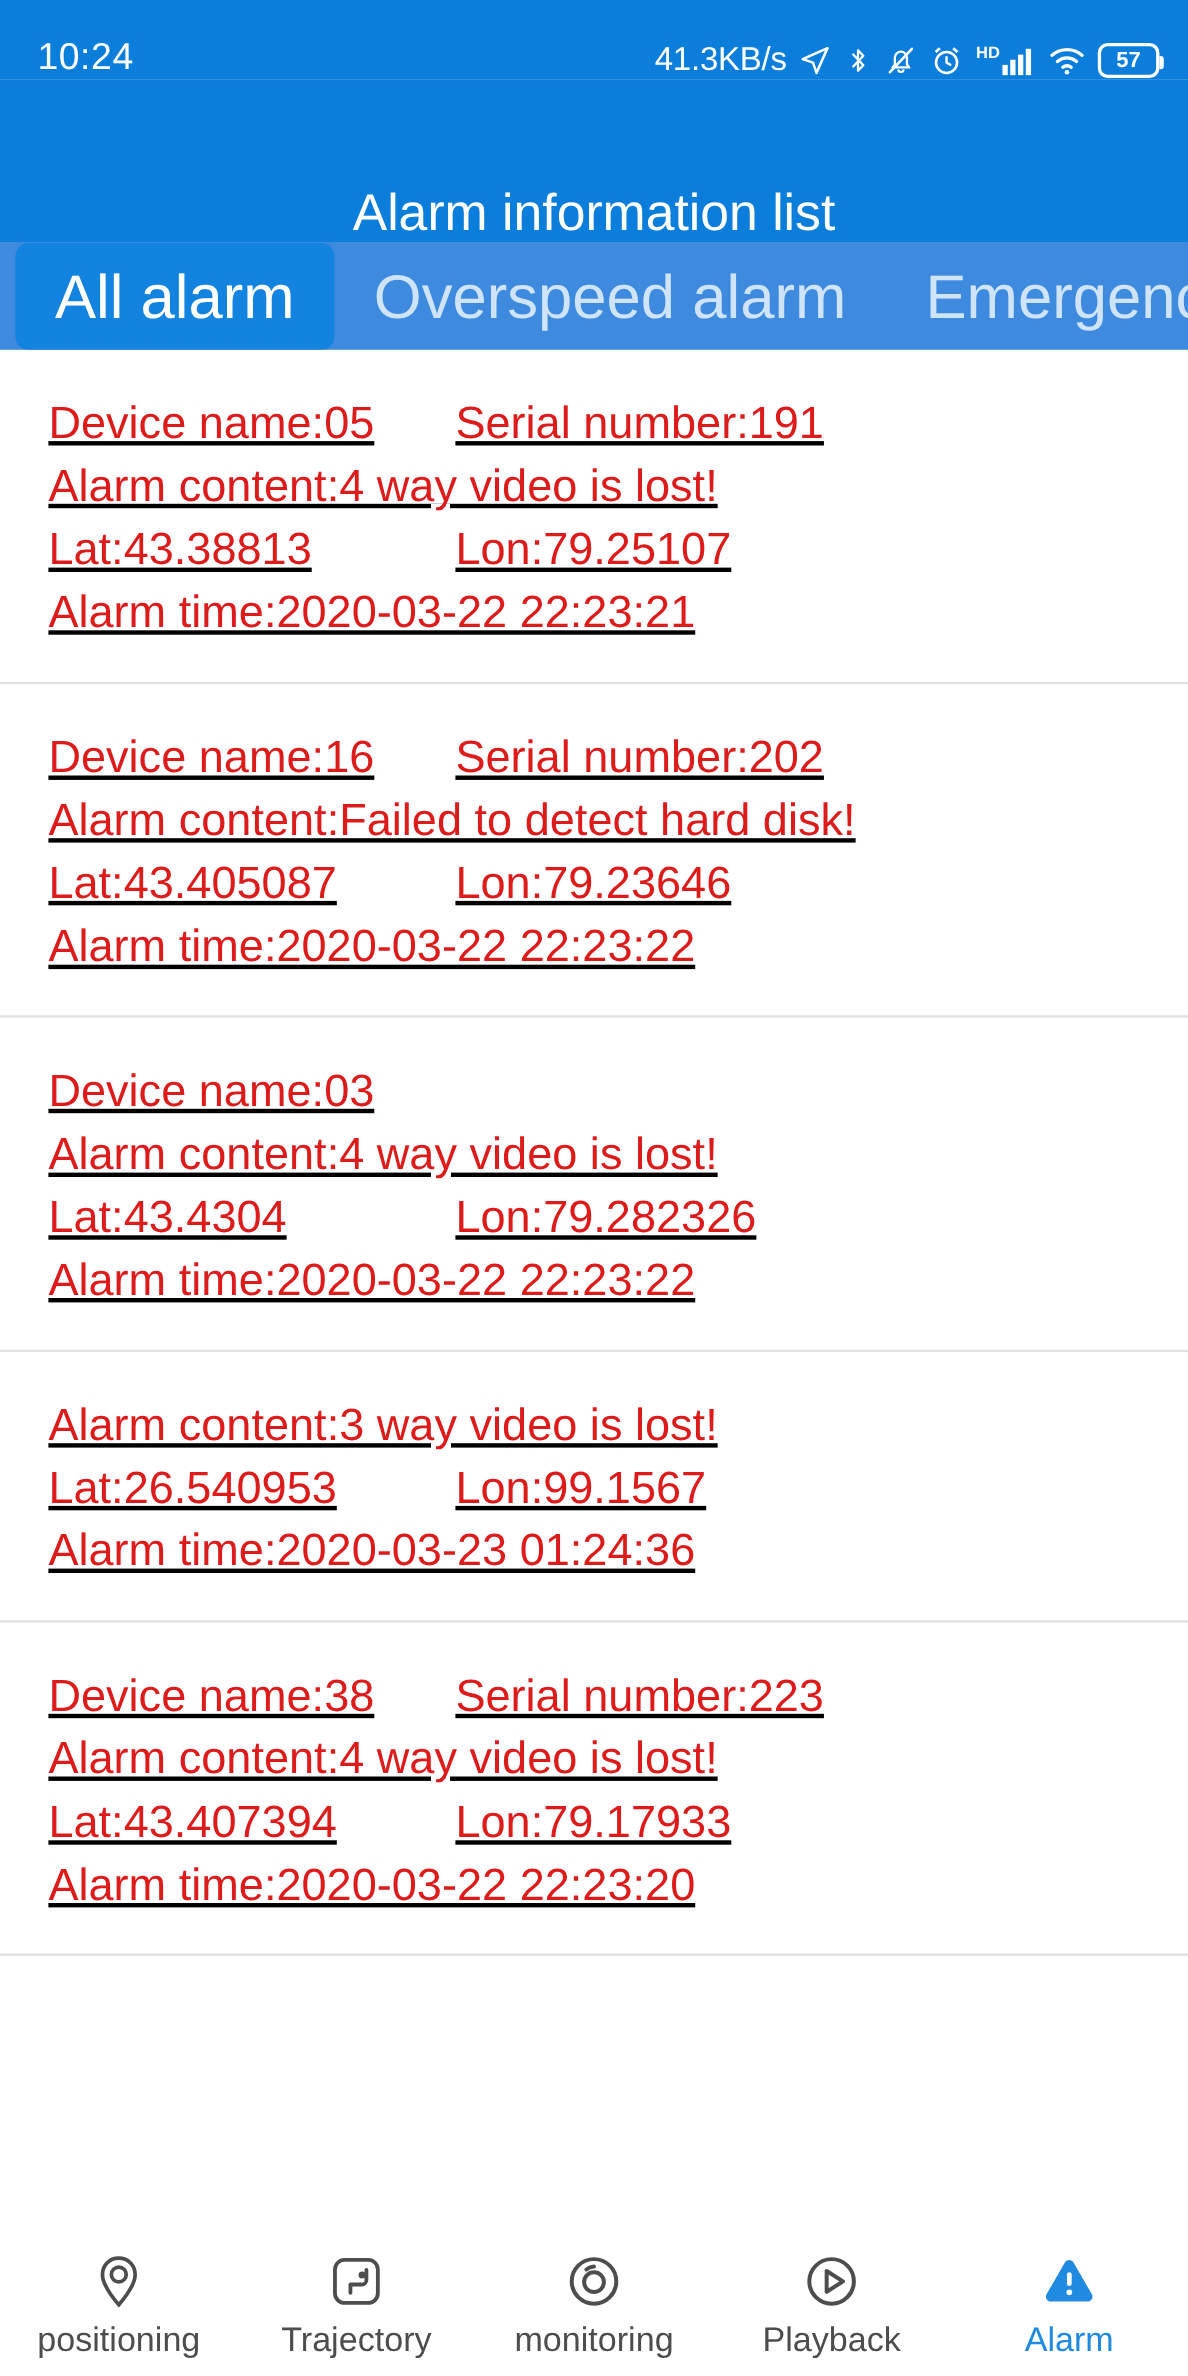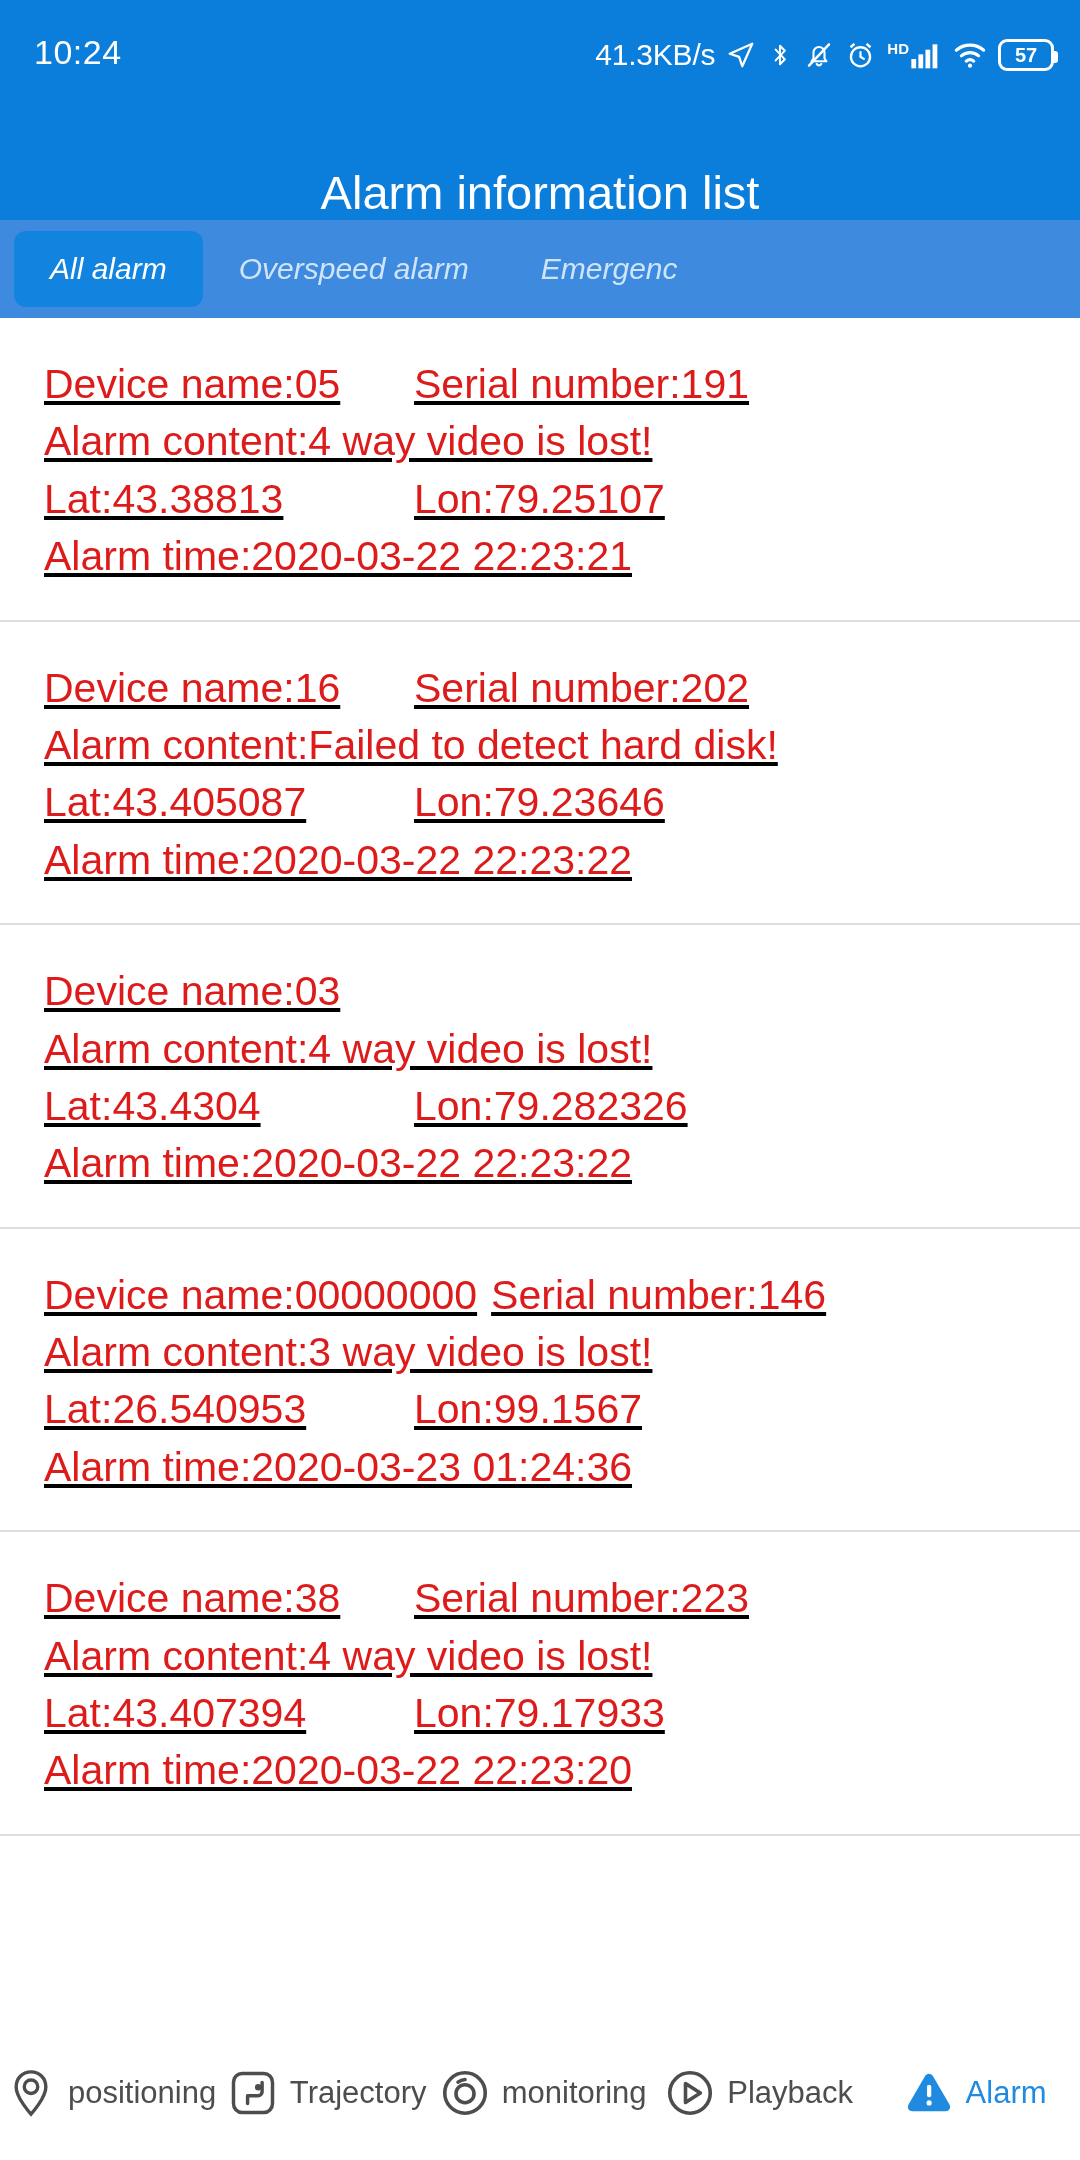--- a/index.html
+++ b/index.html
@@ -40,22 +40,22 @@
   }
   .titlebar .title { font-size:47px; font-weight:400; }
 
   
   .tabbar {
     height:98px; background:#3d8ade;
     display:flex; align-items:center; padding-left:14px;
     overflow:hidden; white-space:nowrap;
   }
   .tab {
-    font-size:30px; color:#cfe4f9; padding:0 36px;
-    height:76px; display:flex; align-items:center; flex:0 0 auto;font-style:italic;
+    font-size:56px; color:#cfe4f9; padding:0 36px;
+    height:97px; display:flex; align-items:center; flex:0 0 auto;
   }
   .tab.active {
     background:#1284e0; color:#ffffff; border-radius:12px;
   }
 
   
   .list { position:absolute; top:318px; left:0; right:0; bottom:0; overflow:hidden; }
   .card { padding:38px 0 34px 4px; border-bottom:2px solid #dcdee0;text-decoration:underline; }
   .row { display:flex; align-items:baseline; padding:0 40px; }
   .line {
@@ -65,21 +65,21 @@
   .col-a.wide { width:auto; padding-right:14px; }
   .col-b { flex:0 0 auto; }
   .full { padding:0 40px; }
 
   
   .navbar {
     position:absolute; left:0; right:0; bottom:0; height:135px;
     background:#ffffff; display:flex; align-items:center;
   }
   .navitem {
-    flex:1 1 0; display:flex; flex-direction:row;
+    flex:1 1 0; display:flex; flex-direction:column;
     align-items:center; justify-content:center; gap:6px;
   }
   .navlabel { font-size:31px; color:#4d4d4d; line-height:1; }
   .navitem.active .navlabel { color:#1f8ae0; }
   .navicon { width:62px; height:62px; display:flex; align-items:center; justify-content:center; }
 </style>
 </head>
 <body>
 
 <div id="screen">
@@ -170,24 +170,20 @@
       </div>
       <div class="line full">Alarm content:4 way video is lost!</div>
       <div class="row">
         <div class="line col-a">Lat:43.4304</div>
         <div class="line col-b">Lon:79.282326</div>
       </div>
       <div class="line full">Alarm time:2020-03-22 22:23:22</div>
     </div>
 
     <div class="card">
-      <div class="row">
-        <div class="line col-a wide">Device name:00000000</div>
-        <div class="line col-b">Serial number:146</div>
-      </div>
       <div class="line full">Alarm content:3 way video is lost!</div>
       <div class="row">
         <div class="line col-a">Lat:26.540953</div>
         <div class="line col-b">Lon:99.1567</div>
       </div>
       <div class="line full">Alarm time:2020-03-23 01:24:36</div>
     </div>
 
     <div class="card">
       <div class="row">

